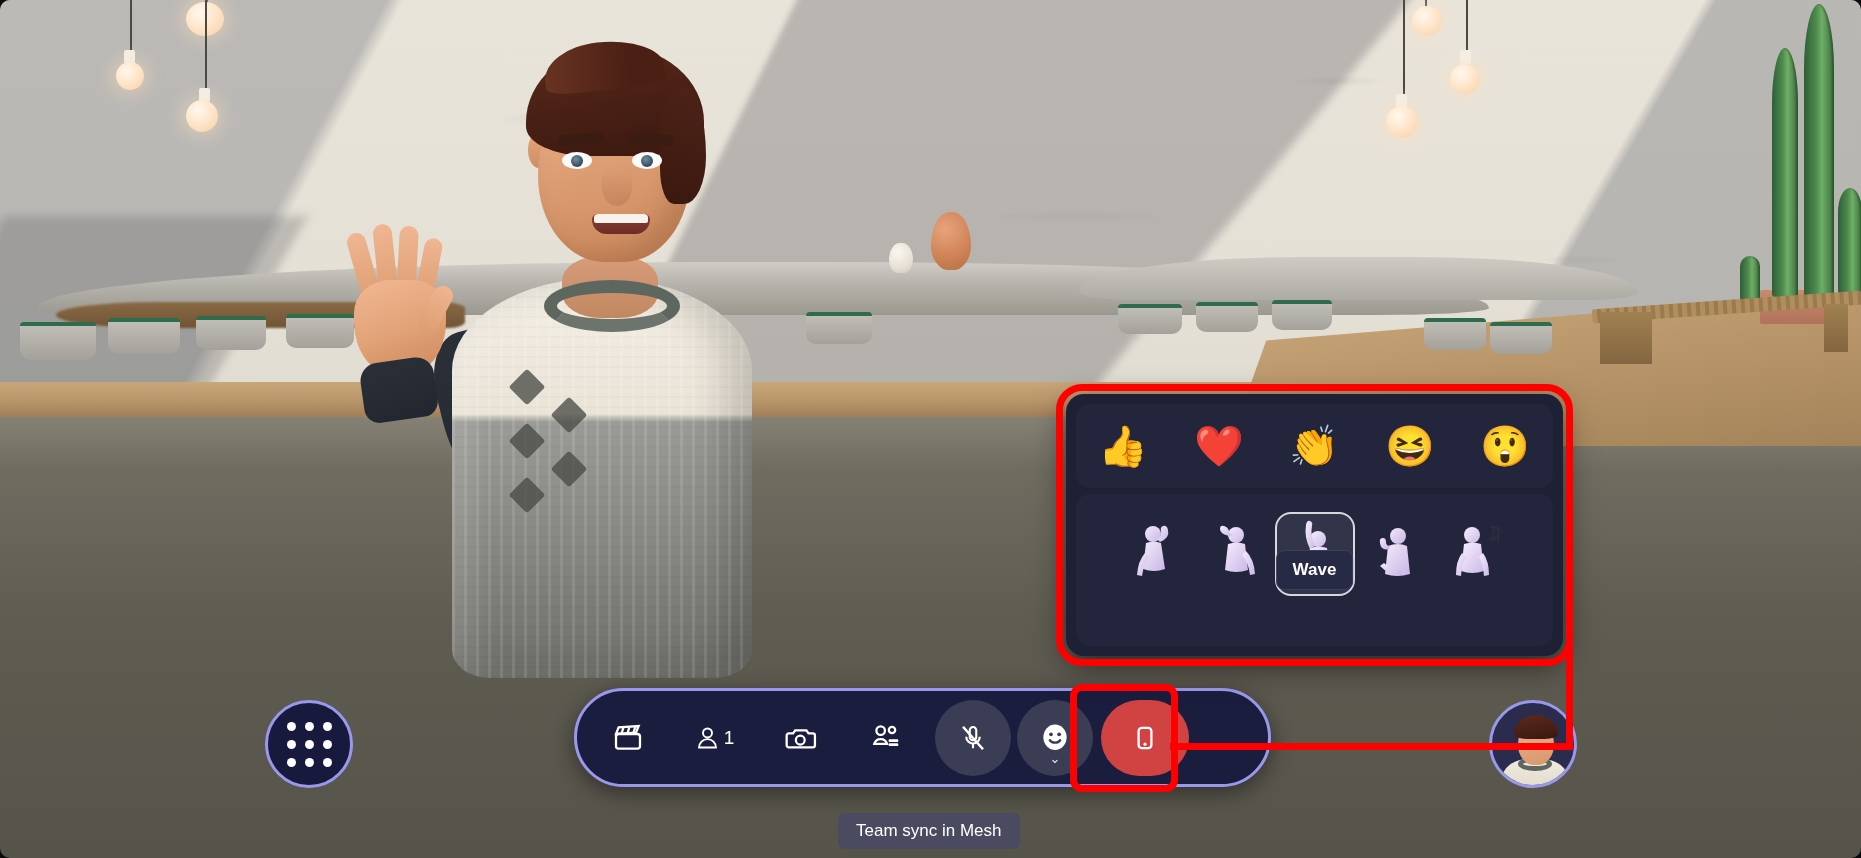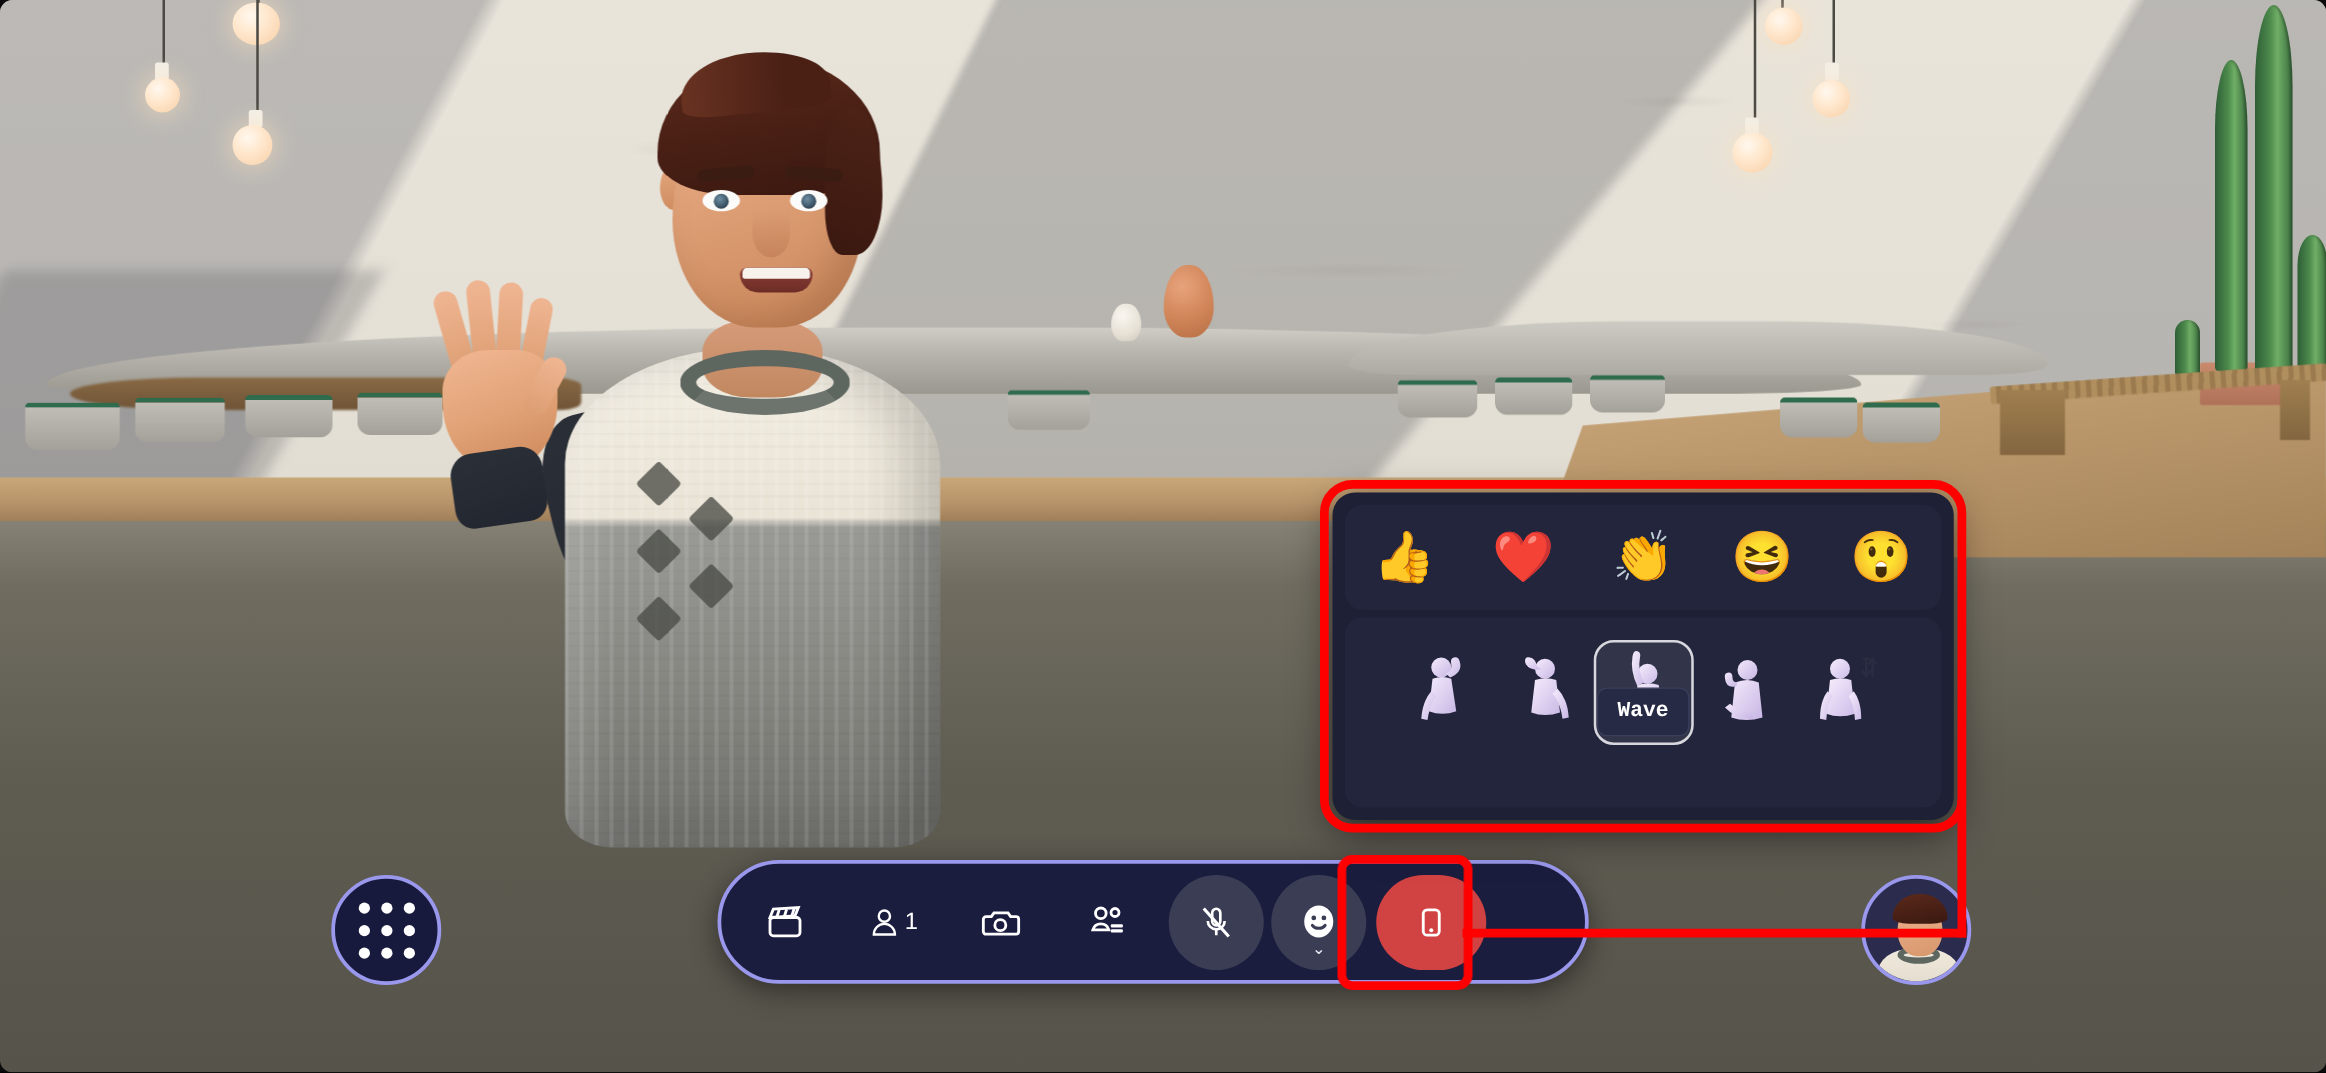--- a/index.html
+++ b/index.html
@@ -369,21 +369,20 @@
     position: absolute; left: 50%; top: 36px;
     transform: translateX(-50%);
     background: #272a44;
     border: 1px solid #3c3f5c;
     color: #fff;
     font-size: 17px; font-weight: 700;
     padding: 9px 16px;
     border-radius: 8px;
     white-space: nowrap;
     z-index: 5;
-    font-family: Liberation Mono, monospace;
   }
 
   
   .anno { position: absolute; pointer-events: none; }
   .anno-panel {
     left: 1056px; top: 384px;
     width: 517px; height: 282px;
     border: 7px solid #ff0000;
     border-radius: 26px;
   }
@@ -739,14 +738,15 @@
       <div class="rp-sep"></div>
 
     </div>
   </div>
 
   <div class="anno anno-line-v"></div>
   <div class="anno anno-line-h"></div>
   <div class="anno anno-panel"></div>
   <div class="anno anno-emoji-btn"></div>
 
+  <div class="meeting-label">Team sync in Mesh</div>
 
 </div>
 
 </body></html>

